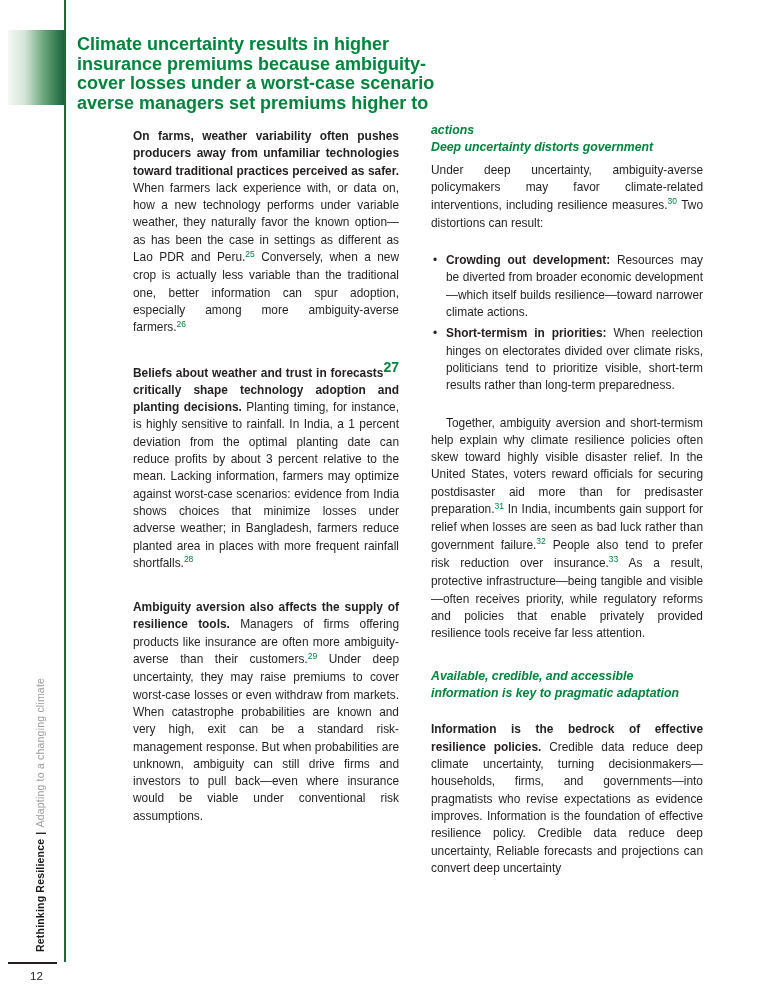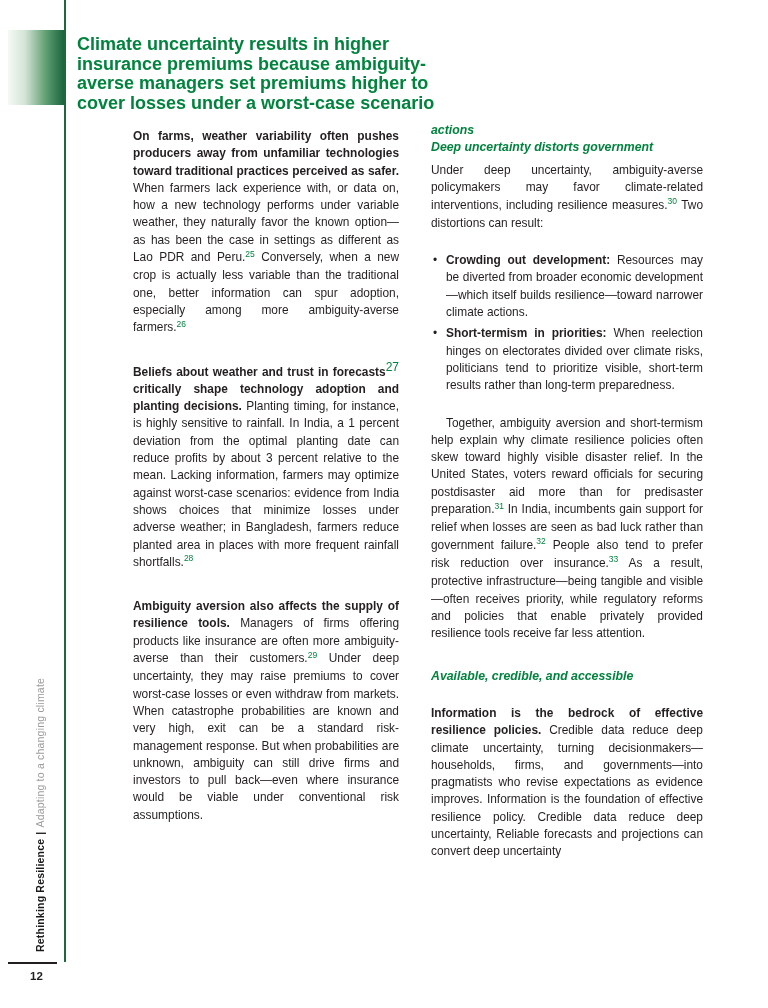--- a/index.html
+++ b/index.html
@@ -29,51 +29,51 @@
   }
   .col-left{left:133px;top:128px;width:266px;}
   .col-right{left:431px;top:122px;width:272px;}
   .para{margin-bottom:26px;}
   .para:last-child{margin-bottom:0;margin-top:20px;}
   .intro-para{margin-bottom:20px;}
   .indent-para{text-indent:15px;margin-bottom:0;}
   .run{white-space:pre-wrap;}
   .r-b{font-weight:bold;}
   .r-s{color:var(--green);font-size:8.5px;position:relative;top:-4.5px;}
-  .r-bs{color:var(--green);font-size:12px;position:relative;top:-4.5px;font-weight:normal;}
+  .r-bs{color:var(--green);font-size:14px;position:relative;top:-4.5px;font-weight:bold;}
   .subhead{
     color:var(--green);font-weight:bold;font-style:italic;
     font-size:12.3px;line-height:16.5px;text-align:left;margin-bottom:7px;
   }
   .section2{margin-top:26px;}
   .bullets{margin-bottom:16px;}
   .bullet{position:relative;padding-left:15px;margin-bottom:4px;}
   .bullet .marker{position:absolute;left:2px;top:0;}
   .sidebar-text{
     position:absolute;left:34px;top:952px;
     transform:rotate(-90deg);transform-origin:0 0;
     white-space:nowrap;font-size:10.5px;letter-spacing:0.2px;
     color:var(--gray);
   }
   .sidebar-bold{color:#1a1a1a;font-weight:bold;}
   .sidebar-sep{color:#1a1a1a;font-weight:bold;padding:0 4px;}
   .tick{position:absolute;left:8px;top:962px;width:49px;height:2px;background:var(--ink);}
-  .page-num{position:absolute;left:30px;top:970px;font-weight:bold;font-size:11.5px;color:var(--ink);}
+  .page-num{position:absolute;left:30px;top:970px;font-weight:normal;font-size:11.5px;color:var(--ink);}
 </style>
 </head>
 <body>
 
 <div class="gradient-block"></div>
 <div class="vrule"></div>
 
 <div class="heading">
   <div>Climate uncertainty results in higher</div>
   <div>insurance premiums because ambiguity-</div>
+  <div>cover losses under a worst-case scenario</div>
   <div>averse managers set premiums higher to</div>
-  <div>cover losses under a worst-case scenario</div>
 </div>
 
 <div class="col col-left">
   <div class="para"><span class="run r-b">On farms, weather variability often pushes producers away from unfamiliar technologies toward traditional practices perceived as safer. </span><span class="run">When farmers lack experience with, or data on, how a new technology performs under variable weather, they naturally favor the known option—as has been the case in settings as different as Lao PDR and Peru.</span><span class="run r-s">25</span><span class="run"> Conversely, when a new crop is actually less variable than the traditional one, better information can spur adoption, especially among more ambiguity-averse farmers.</span><span class="run r-s">26</span></div>
   <div class="para"><span class="run r-b">Beliefs about weather and trust in forecasts</span><span class="run r-bs">27</span><span class="run r-b"> critically shape technology adoption and planting decisions. </span><span class="run">Planting timing, for instance, is highly sensitive to rainfall. In India, a 1 percent deviation from the optimal planting date can reduce profits by about 3 percent relative to the mean. Lacking information, farmers may optimize against worst-case scenarios: evidence from India shows choices that minimize losses under adverse weather; in Bangladesh, farmers reduce planted area in places with more frequent rainfall shortfalls.</span><span class="run r-s">28</span></div>
   <div class="para"><span class="run r-b">Ambiguity aversion also affects the supply of resilience tools. </span><span class="run">Managers of firms offering products like insurance are often more ambiguity-averse than their customers.</span><span class="run r-s">29</span><span class="run"> Under deep uncertainty, they may raise premiums to cover worst-case losses or even withdraw from markets. When catastrophe probabilities are known and very high, exit can be a standard risk-management response. But when probabilities are unknown, ambiguity can still drive firms and investors to pull back—even where insurance would be viable under conventional risk assumptions.</span></div>
 </div>
 
 <div class="col col-right">
   <div class="section1">
@@ -91,20 +91,21 @@
         <span class="marker">•</span>
         <span class="bullet-text"><span class="run r-b">Short-termism in priorities: </span><span class="run">When reelection hinges on electorates divided over climate risks, politicians tend to prioritize visible, short-term results rather than long-term preparedness.</span></span>
       </div>
     </div>
     <div class="para indent-para"><span class="run">Together, ambiguity aversion and short-termism help explain why climate resilience policies often skew toward highly visible disaster relief. In the United States, voters reward officials for securing postdisaster aid more than for predisaster preparation.</span><span class="run r-s">31</span><span class="run"> In India, incumbents gain support for relief when losses are seen as bad luck rather than government failure.</span><span class="run r-s">32</span><span class="run"> People also tend to prefer risk reduction over insurance.</span><span class="run r-s">33</span><span class="run"> As a result, protective infrastructure—being tangible and visible—often receives priority, while regulatory reforms and policies that enable privately provided resilience tools receive far less attention.</span></div>
   </div>
 
   <div class="section2">
     <div class="subhead">
       <div>Available, credible, and accessible</div>
+      <div>information is key to pragmatic adaptation</div>
     </div>
     <div class="para"><span class="run r-b">Information is the bedrock of effective resilience policies. </span><span class="run">Credible data reduce deep climate uncertainty, turning decisionmakers—households, firms, and governments—into pragmatists who revise expectations as evidence improves. Information is the foundation of effective resilience policy. Credible data reduce deep uncertainty, Reliable forecasts and projections can convert deep uncertainty</span></div>
   </div>
 </div>
 
 <div class="sidebar-text">
   <span class="sidebar-bold">Rethinking Resilience</span><span class="sidebar-sep">|</span><span class="sidebar-gray">Adapting to a changing climate</span>
 </div>
 
 <div class="tick"></div>

